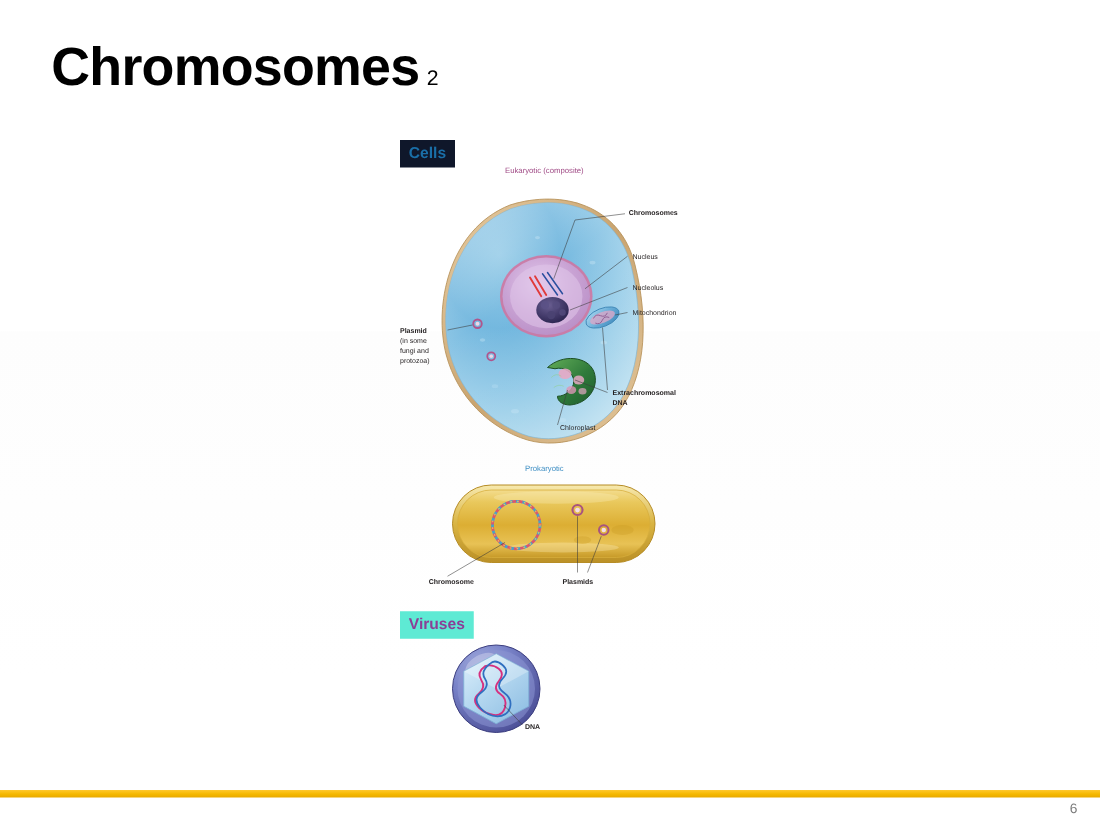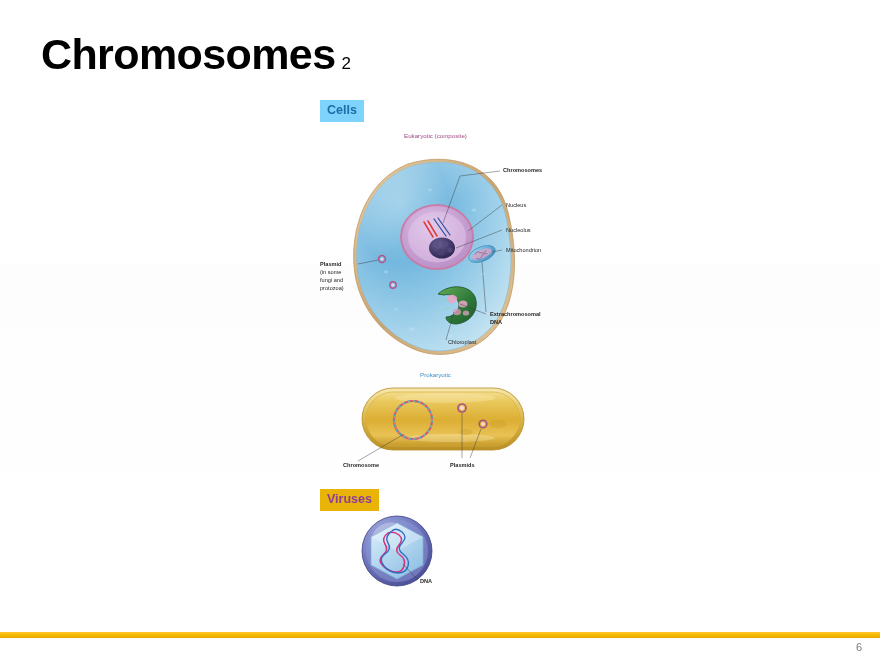--- a/index.html
+++ b/index.html
@@ -56,28 +56,28 @@
   .section-chip {
     position: absolute;
     font-size: 12.5px;
     font-weight: bold;
     padding: 4px 7px 5px 7px;
     line-height: 1;
     white-space: nowrap;
   }
   #chip-cells {
     left: 320px;
-    top: 100px;
-    background: #7dd3fc;
+    top: 112px;
+    background: #0f172a;
     color: #1a6fa8;
   }
   #chip-viruses {
     left: 320px;
     top: 489px;
-    background: #eab308;
+    background: #5eead4;
     color: #8b3f96;
   }
 
   
   #figure {
     position: absolute;
     left: 300px;
     top: 124px;
     width: 300px;
     height: 490px;

